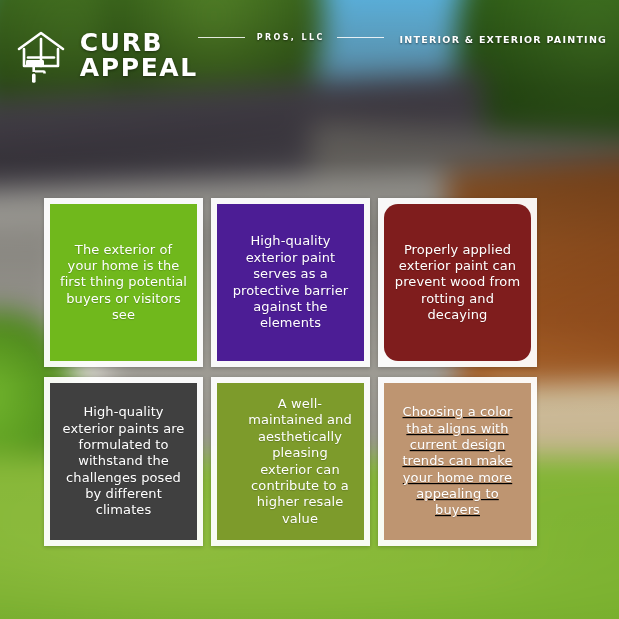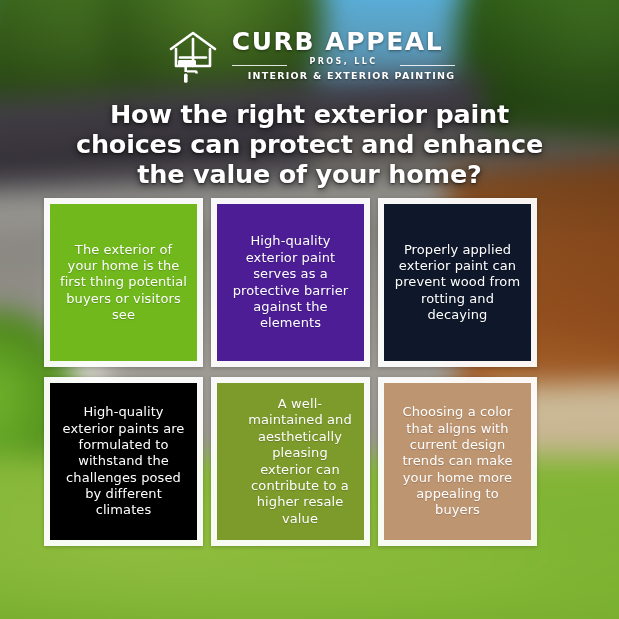--- a/index.html
+++ b/index.html
@@ -124,29 +124,29 @@
   
   .content { position:absolute; inset:0; }
 
   
   .logo-block {
     position:absolute; left:0; right:0; top:26px;
     display:flex; align-items:center; justify-content:center;
     gap:10px;
   }
   .logo-mark { width:58px; height:58px; flex:0 0 58px; }
-  .logo-text { display:flex; flex-direction:column; align-items:flex-start; }
+  .logo-text { display:flex; flex-direction:row; align-items:flex-start; }
   .logo-name {
     font-family:"DejaVu Sans", sans-serif;
     font-size:25px; font-weight:700; letter-spacing:1.6px;
     color:#ffffff; line-height:1;
     text-shadow:0 1px 3px rgba(0,0,0,.45);
   }
   .logo-sub-row {
-    display:flex; align-items:flex-end; gap:22px;
+    display:flex; align-items:center; gap:12px;
     width:100%; margin-top:3px;
   }
   .logo-rule { flex:1 1 auto; height:1px; background:rgba(255,255,255,.85); }
   .logo-sub {
     font-size:8px; font-weight:700; letter-spacing:2.4px;
     color:#ffffff; white-space:nowrap;
     text-shadow:0 1px 2px rgba(0,0,0,.45);
   }
   .logo-tag {
     margin-top:4px;
@@ -258,60 +258,55 @@
         <span class="logo-name">CURB APPEAL</span>
         <span class="logo-sub-row">
           <span class="logo-rule"></span>
           <span class="logo-sub">PROS, LLC</span>
           <span class="logo-rule"></span>
         </span>
         <span class="logo-tag">INTERIOR &amp; EXTERIOR PAINTING</span>
       </div>
     </div>
 
-    <h1 class="headline">
-      <span class="hl-line">How the right exterior paint</span>
-      <span class="hl-line">choices can protect and enhance</span>
-      <span class="hl-line">the value of your home?</span>
-    </h1>
 
     <div class="grid">
 
       <div class="card-frame">
         <div class="card-body" style="background-color: rgb(112, 184, 28);">
           <span class="card-text">The exterior of your home is the first thing potential buyers or visitors see</span>
         </div>
       </div>
 
       <div class="card-frame">
         <div class="card-body" style="background-color: #4c1d95;">
           <span class="card-text">High-quality exterior paint serves as a protective barrier against the elements</span>
         </div>
       </div>
 
       <div class="card-frame">
-        <div class="card-body" style="background-color: #0f172a;">
+        <div class="card-body" style="background-color: #7f1d1d; border-radius: 14px;">
           <span class="card-text">Properly applied exterior paint can prevent wood from rotting and decaying</span>
         </div>
       </div>
 
       <div class="card-frame">
-        <div class="card-body" style="background-color: #000000;">
+        <div class="card-body" style="background-color: #404040;">
           <span class="card-text">High-quality exterior paints are formulated to withstand the challenges posed by different climates</span>
         </div>
       </div>
 
       <div class="card-frame">
         <div class="card-body" style="background-color: rgb(125, 155, 43); padding-left: 28px;">
           <span class="card-text">A well-maintained and aesthetically pleasing exterior can contribute to a higher resale value</span>
         </div>
       </div>
 
       <div class="card-frame">
-        <div class="card-body" style="background-color: rgb(190, 149, 113);">
+        <div class="card-body" style="background-color: rgb(190, 149, 113); text-decoration: underline;">
           <span class="card-text">Choosing a color that aligns with current design trends can make your home more appealing to buyers</span>
         </div>
       </div>
 
     </div>
 
 
   </div>
 </div>
 

